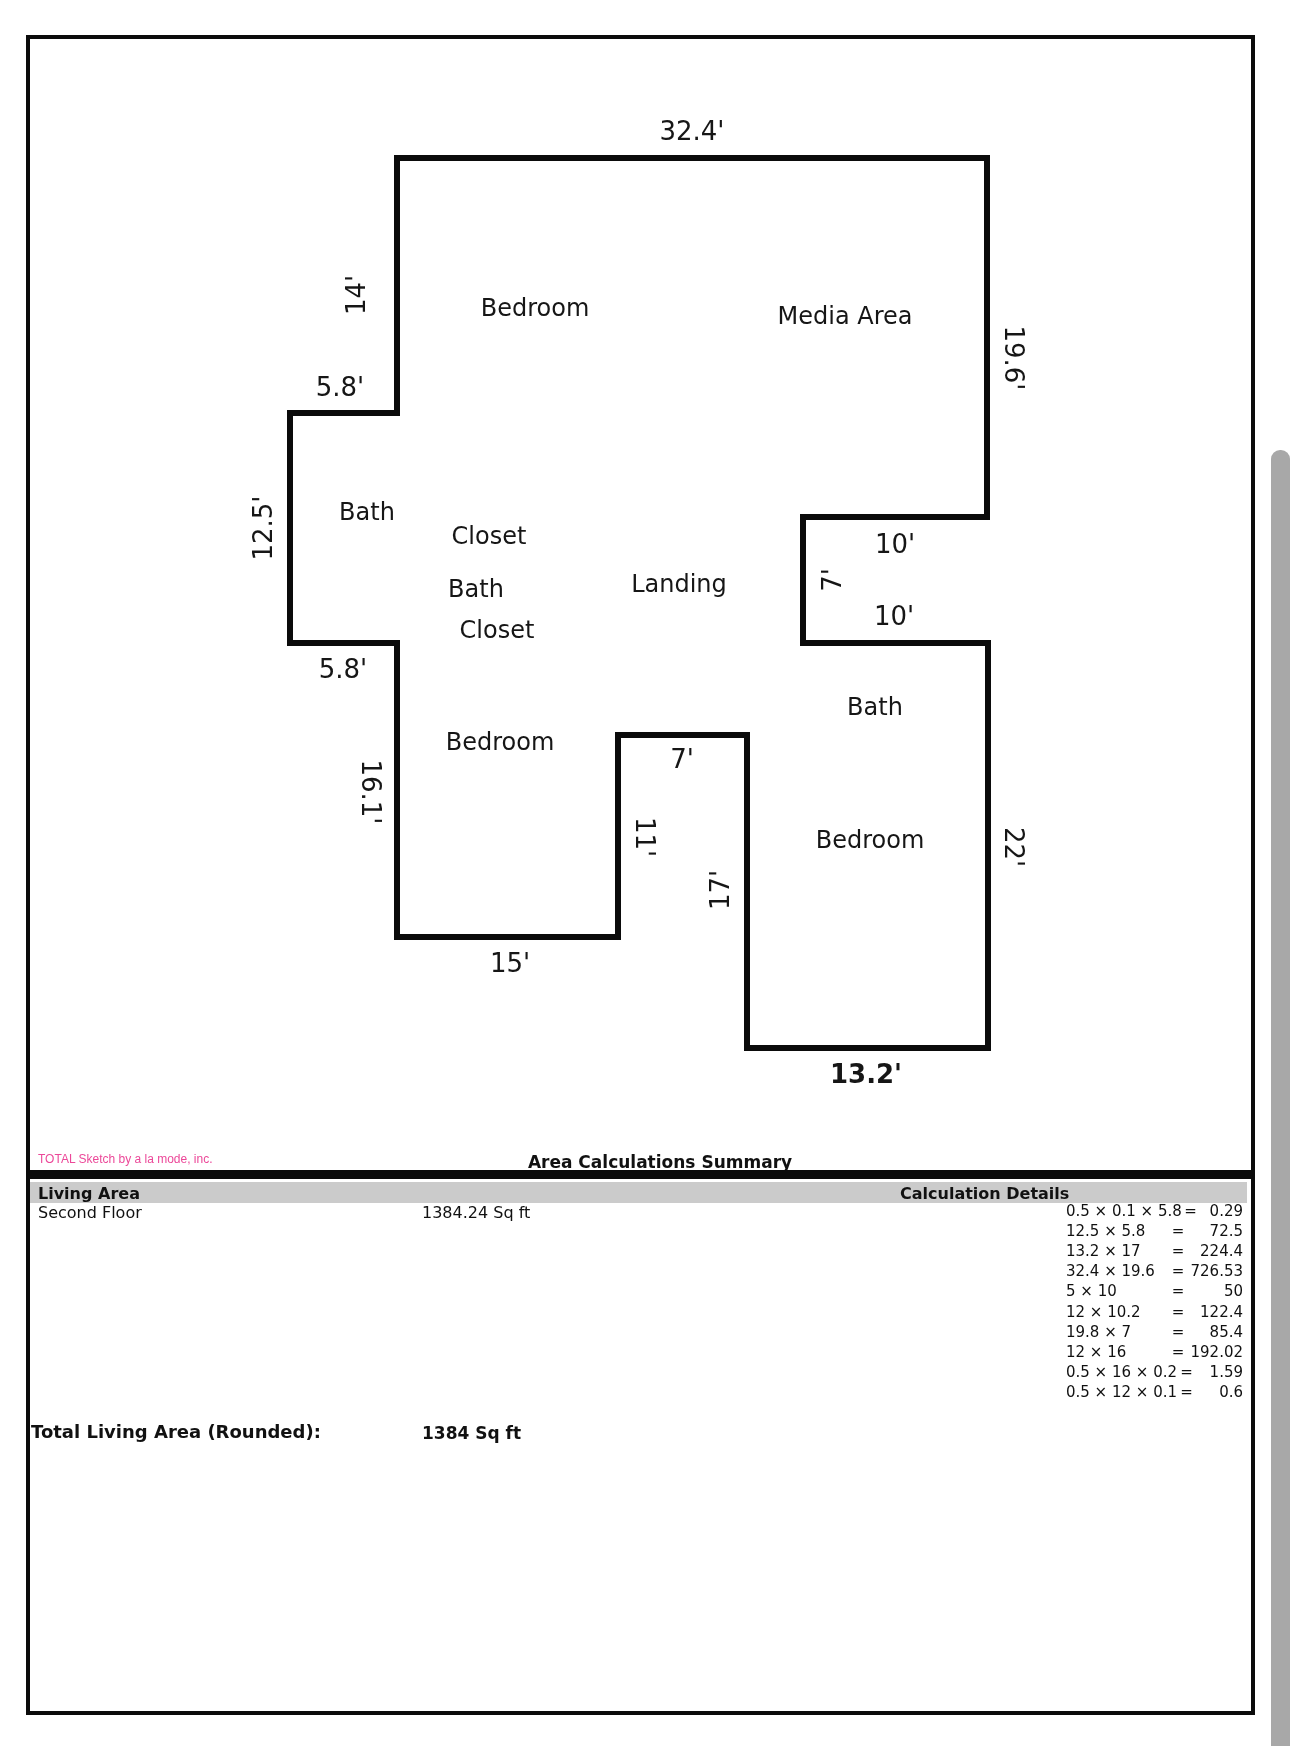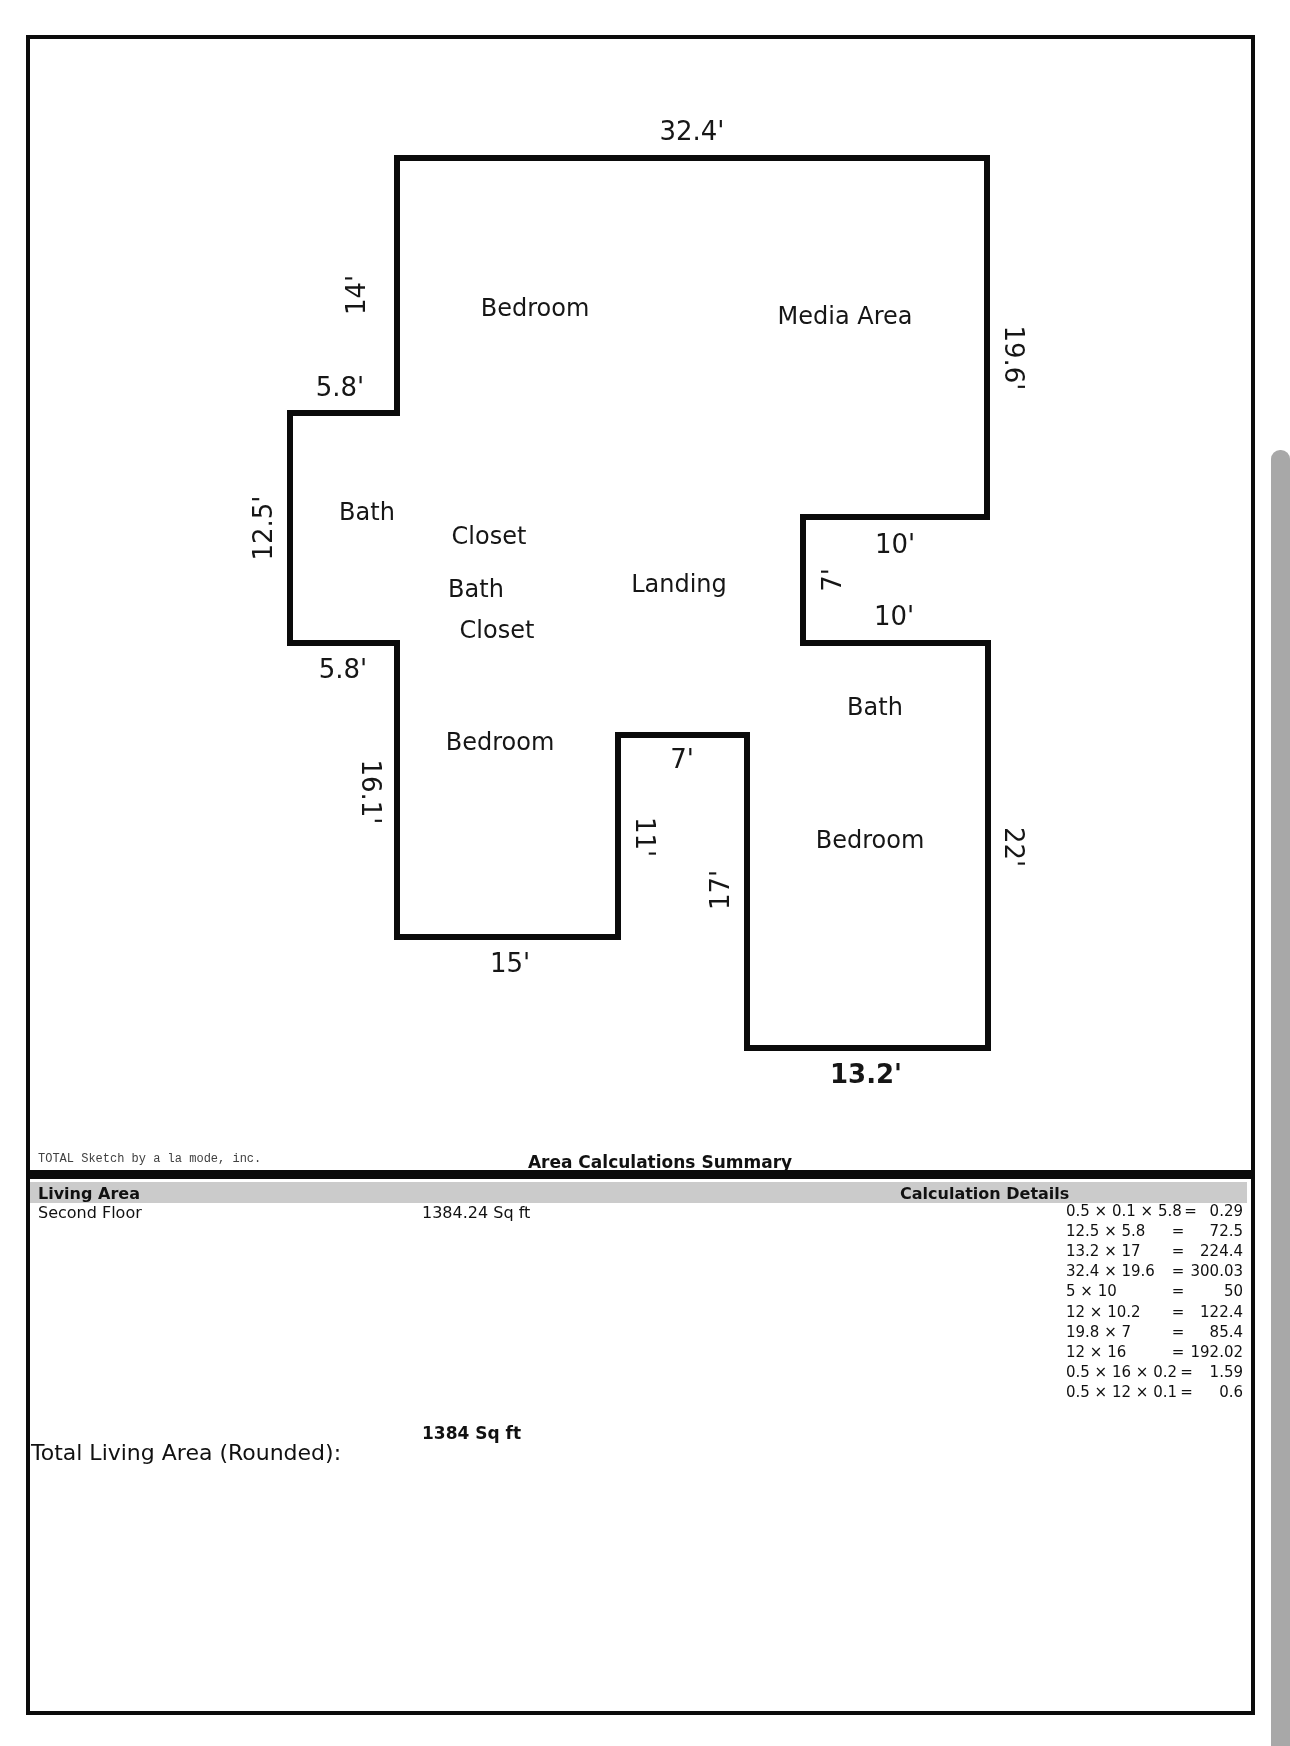--- a/index.html
+++ b/index.html
@@ -7,38 +7,38 @@
        font-family:"DejaVu Sans","Liberation Sans",sans-serif;color:#111;}
   #page{position:absolute;left:26px;top:35px;width:1221px;height:1672px;
         border:4px solid #0b0b0b;background:#ffffff;}
   #plan-layer{position:absolute;left:0;top:0;width:1290px;height:1746px;}
   .plan-label{position:absolute;transform:translate(-50%,-50%);
               white-space:nowrap;color:#161616;}
   .room-label{font-size:24px;}
   .dim-label{font-size:26px;}
   .rot-ccw{transform:translate(-50%,-50%) rotate(-90deg);}
   .rot-cw{transform:translate(-50%,-50%) rotate(90deg);}
-  #branding{position:absolute;left:38px;top:1152px;font-size:12px;color:#404040;
-            font-family:Liberation Mono, monospace;}
+  #branding{position:absolute;left:38px;top:1152px;font-size:12px;color:#ec4899;
+            font-family:Liberation Sans, sans-serif;}
   #summary-title{position:absolute;left:660px;top:1162px;transform:translate(-50%,-50%);
                  font-weight:bold;font-size:17px;white-space:nowrap;}
   #divider-bar{position:absolute;left:26px;top:1170px;width:1225px;height:9px;background:#0b0b0b;}
   #header-band{position:absolute;left:30px;top:1182px;width:1217px;height:21px;background:#cbcbcb;}
   #living-area-header{position:absolute;left:8px;top:50%;transform:translateY(-50%);
                       font-weight:bold;font-size:16px;}
   #calc-details-header{position:absolute;left:870px;top:50%;transform:translateY(-50%);
                        font-weight:bold;font-size:16px;}
   #floor-row-name{position:absolute;left:38px;top:1203px;font-size:16px;}
   #floor-row-area{position:absolute;left:422px;top:1203px;font-size:16px;}
   #calc-table{position:absolute;left:1066px;top:1201px;width:177px;font-size:15px;}
   .calc-row{display:flex;height:20.1px;align-items:center;}
   .calc-expr{flex:1;text-align:left;white-space:nowrap;}
   .calc-eq{width:22px;text-align:center;}
   .calc-val{width:54px;text-align:right;}
-  #total-row-label{position:absolute;left:31px;top:1421px;font-weight:normal;font-size:22px;margin-top:19px;}
+  #total-row-label{position:absolute;left:31px;top:1421px;font-weight:bold;font-size:18px;}
   #total-row-value{position:absolute;left:422px;top:1423px;font-weight:bold;font-size:17px;}
   #scrollbar-thumb{position:absolute;left:1271px;top:450px;width:19px;height:1320px;
                    background:#a8a8a8;border-radius:9px;}
   svg{position:absolute;left:0;top:0;}
 </style>
 </head>
 <body>
 
 <div id="page"></div>
 
@@ -100,21 +100,21 @@
       <span class="calc-val">72.5</span>
     </div>
     <div class="calc-row">
       <span class="calc-expr">13.2 × 17</span>
       <span class="calc-eq">=</span>
       <span class="calc-val">224.4</span>
     </div>
     <div class="calc-row">
       <span class="calc-expr">32.4 × 19.6</span>
       <span class="calc-eq">=</span>
-      <span class="calc-val">300.03</span>
+      <span class="calc-val">726.53</span>
     </div>
     <div class="calc-row">
       <span class="calc-expr">5 × 10</span>
       <span class="calc-eq">=</span>
       <span class="calc-val">50</span>
     </div>
     <div class="calc-row">
       <span class="calc-expr">12 × 10.2</span>
       <span class="calc-eq">=</span>
       <span class="calc-val">122.4</span>

